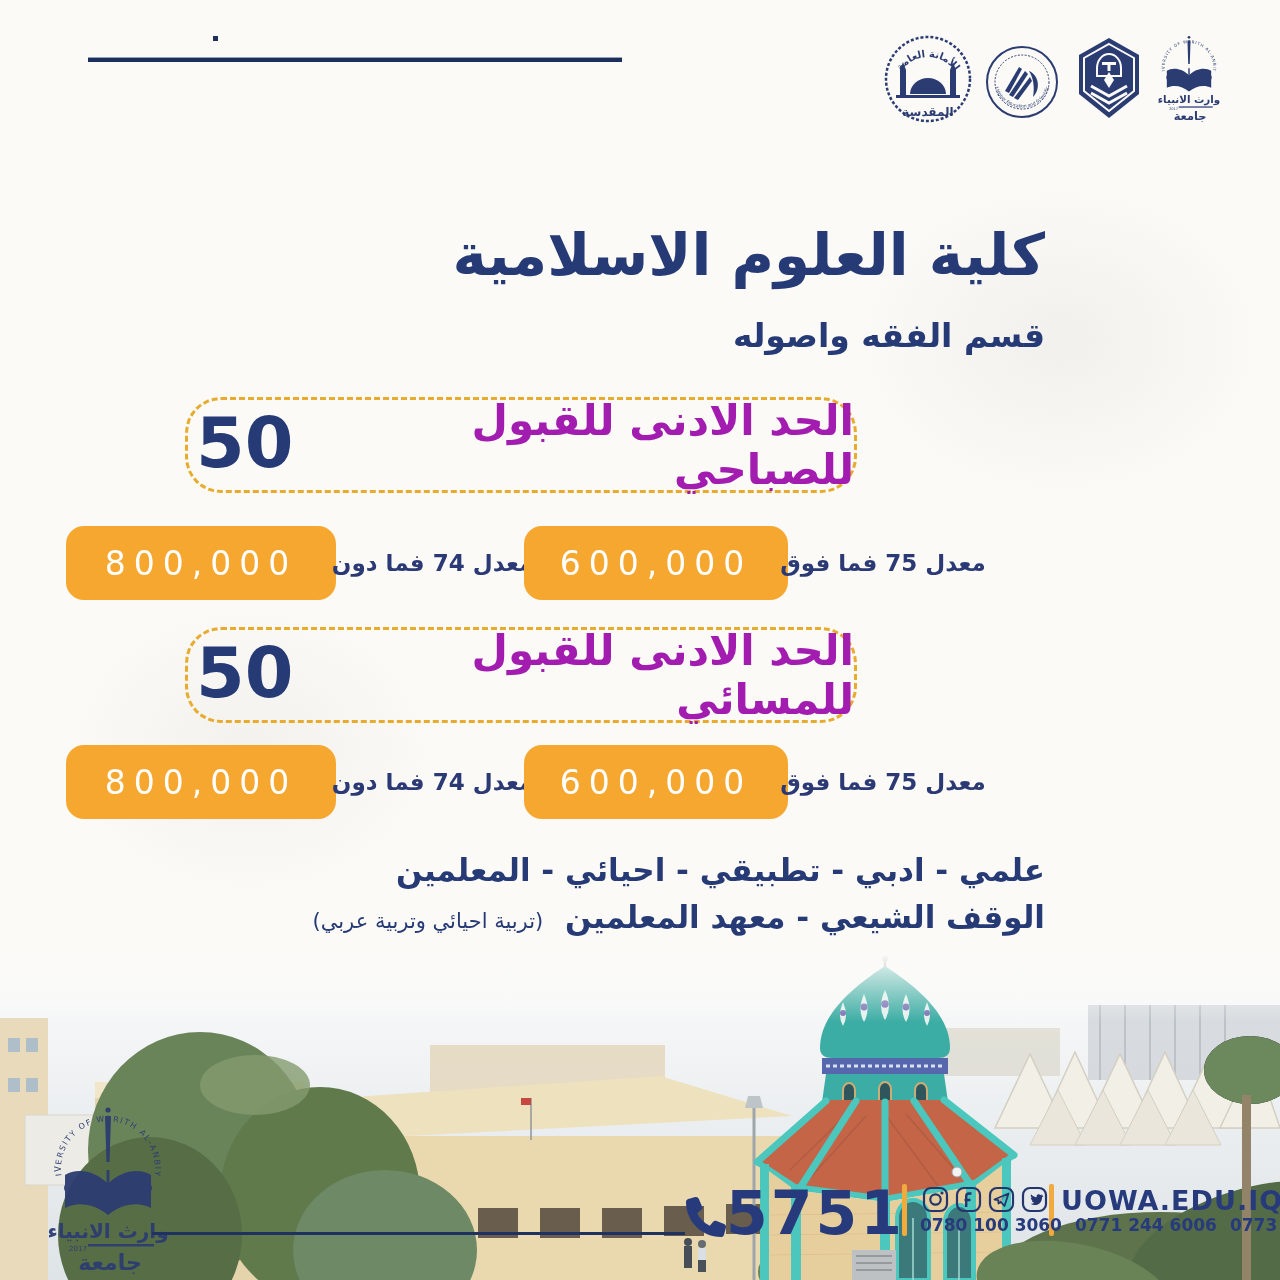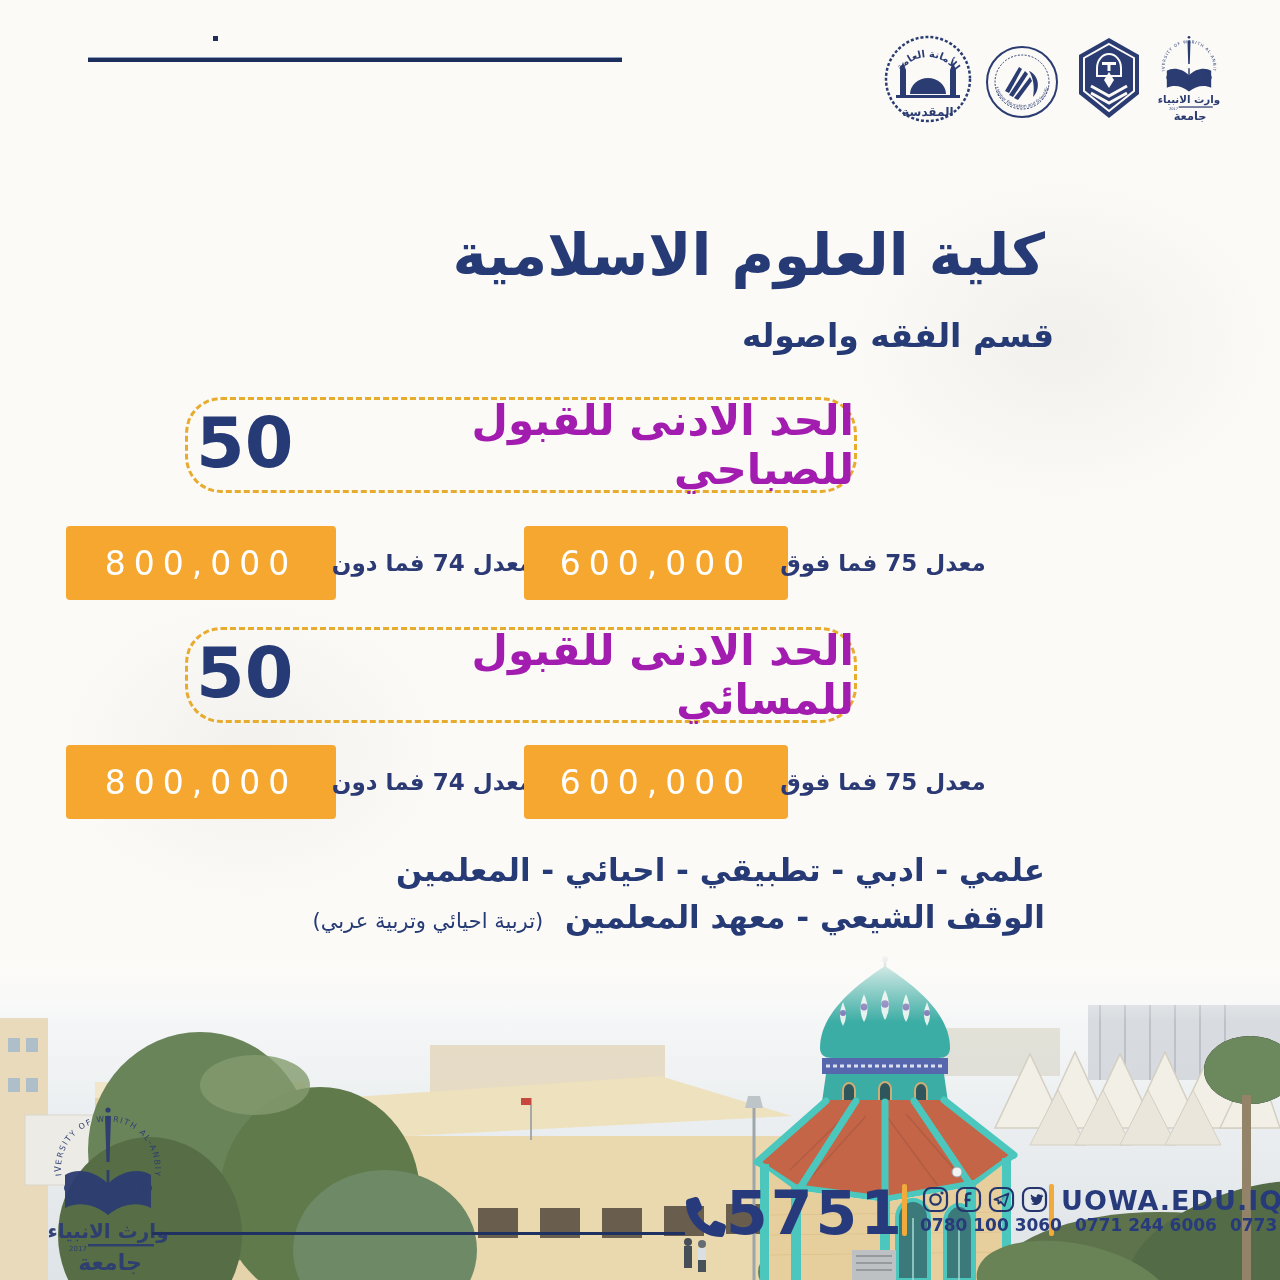--- a/index.html
+++ b/index.html
@@ -3,26 +3,26 @@
 <meta charset="utf-8">
 <style>
   html,body{margin:0;padding:0;background:#ffffff;}
   .canvas{position:relative;width:1280px;height:1280px;overflow:hidden;
           background:#FBFAF7;font-family:"DejaVu Sans",sans-serif;}
   .blotch{position:absolute;border-radius:50%;pointer-events:none;}
   .abs{position:absolute;}
   .navy{color:#263A75;}
   .center-col{left:0;width:1045px;text-align:right;}
   .title{font-size:58px;font-weight:bold;direction:rtl;line-height:1.1;}
-  .subtitle{font-size:33px;font-weight:bold;direction:rtl;padding-left:9px;}
+  .subtitle{font-size:33px;font-weight:bold;direction:rtl;}
   .dash-box{left:185px;width:672px;height:96px;border:3px dashed #E7AB2D;border-radius:36px;
             display:flex;align-items:center;justify-content:center;gap:24px;direction:rtl;box-sizing:border-box;}
   .dash-box .lbl{font-size:42px;font-weight:bold;color:#a21caf;}
   .dash-box .val{font-size:70px;font-weight:bold;color:#263A75;transform:translateY(-2px);margin-left:8px;}
-  .pill{height:74px;background:#F6A72F;border-radius:4px;color:#fff;font-size:33px;
+  .pill{height:74px;background:#F6A72F;border-radius:18px;color:#fff;font-size:33px;
         letter-spacing:8px;display:flex;align-items:center;justify-content:center;}
   .fee-lbl{height:74px;display:flex;align-items:center;justify-content:center;
            font-size:23px;font-weight:bold;color:#2B3A74;direction:rtl;white-space:nowrap;}
   .tracks{font-size:31px;font-weight:bold;direction:rtl;}
   .institutes{font-size:31px;direction:rtl;}
   .institutes b{font-weight:bold;margin-left:12px;}
   .institutes .note{font-size:21px;font-weight:normal;}
   .topline{left:88px;top:57px;width:534px;height:4px;background:#1C2E5B;border-top:1px solid #8FA3C0;}
   .topdot{left:213px;top:36px;width:5px;height:5px;background:#1E2F5C;}
   .botline{left:152px;top:1232px;width:533px;height:3px;background:#1E3161;}

